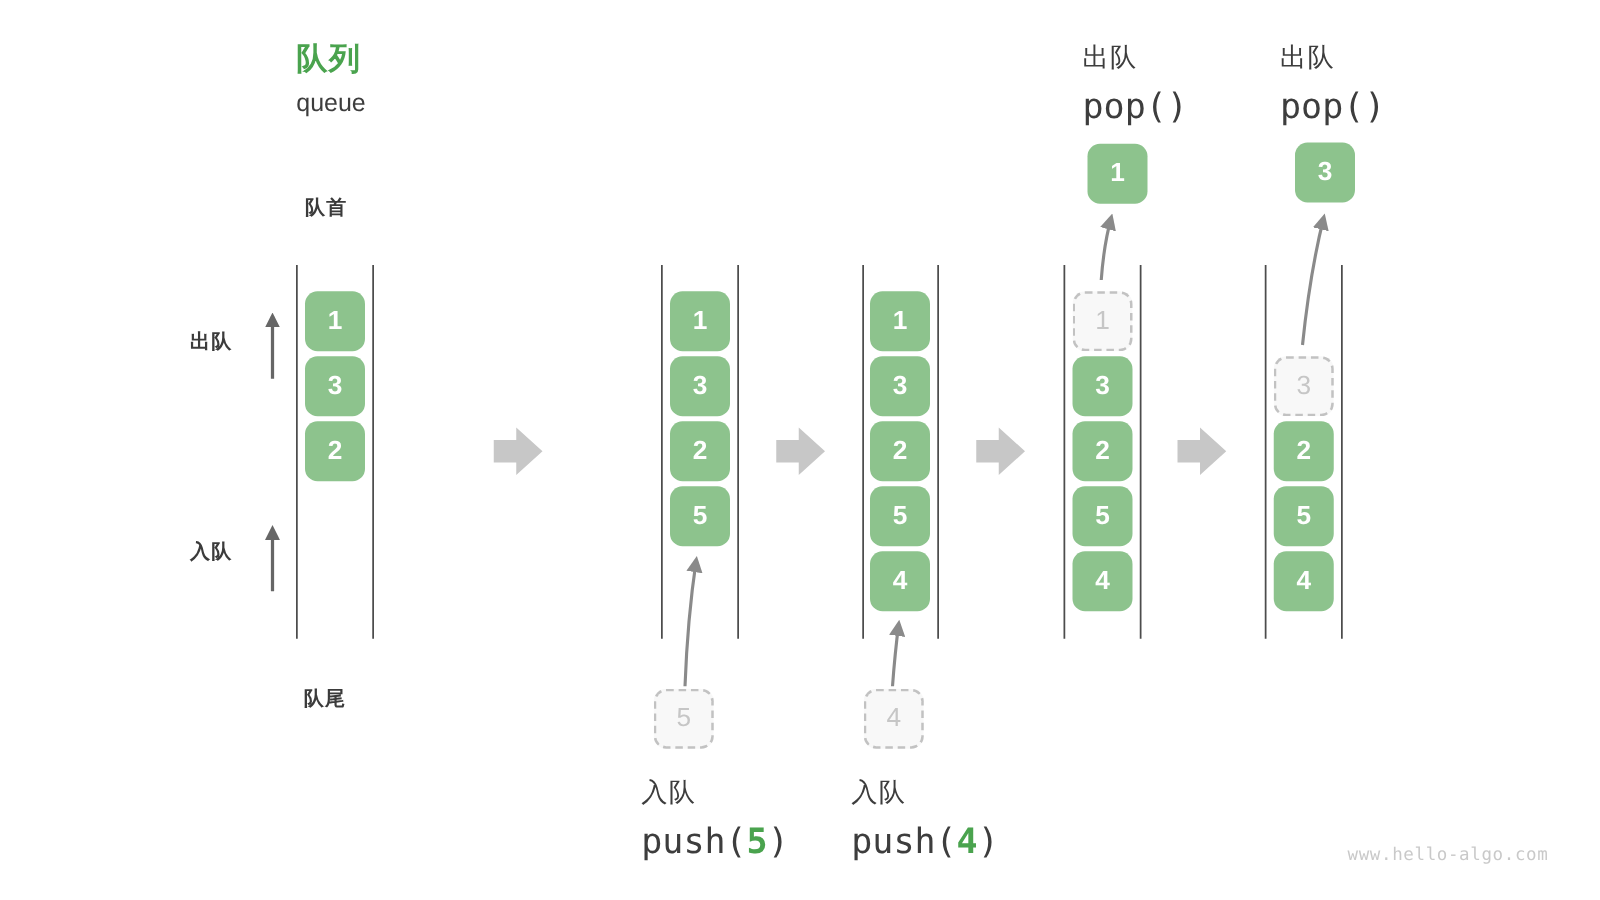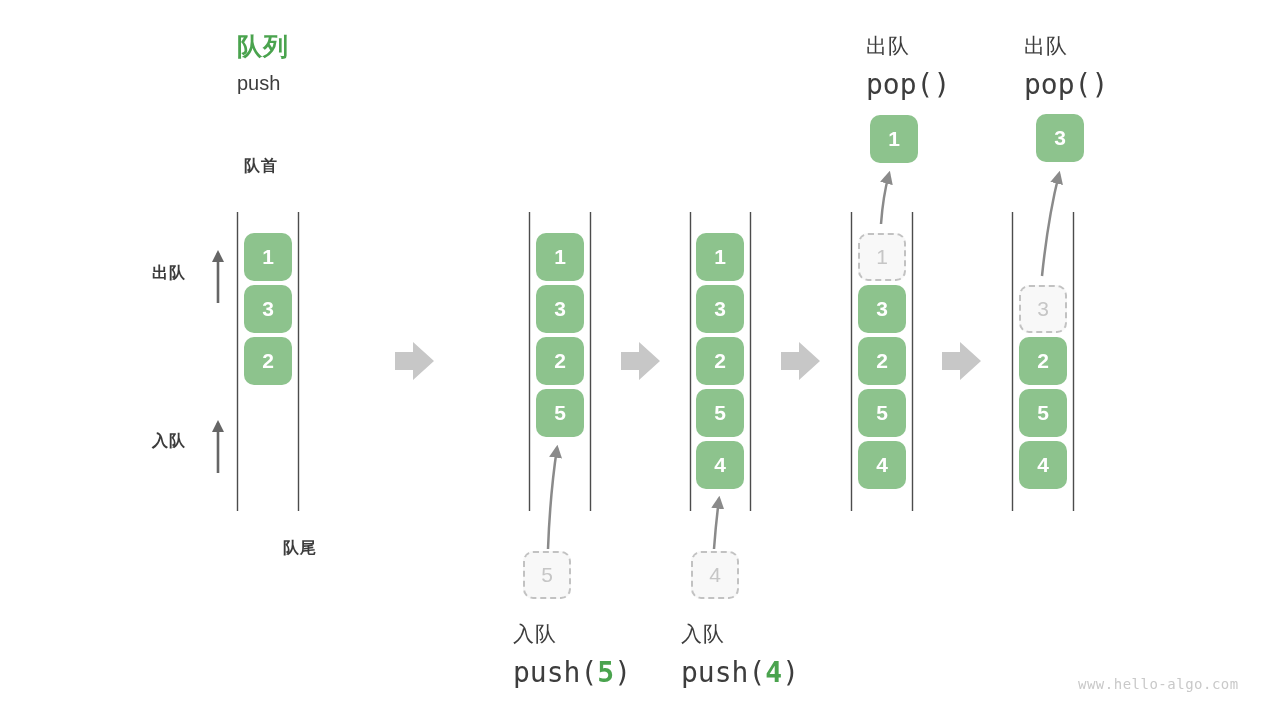--- a/index.html
+++ b/index.html
@@ -74,25 +74,25 @@
     <g stroke="#8a8a8a" stroke-width="2.5" fill="none">
       <path d="M548,549 Q550,495 557,448" marker-end="url(#ah-curve)"></path>
       <path d="M714,549 Q716,522 719,499" marker-end="url(#ah-curve)"></path>
       <path d="M881,224 Q883,196 889,174" marker-end="url(#ah-curve)"></path>
       <path d="M1042,276 Q1048,218 1059,174" marker-end="url(#ah-curve)"></path>
     </g>
   </svg>
 
   <div class="abs" style="left:237px;top:30px;">
     <div class="title-zh">队列</div>
-    <div class="title-en">push</div>
+    <div class="title-en">queue</div>
   </div>
 
   <div class="abs side-label" style="left:244px;top:156px;">队首</div>
-  <div class="abs side-label" style="left:243px;top:538px;margin-left:40px;">队尾</div>
+  <div class="abs side-label" style="left:243px;top:549px;">队尾</div>
   <div class="abs side-label" style="left:152px;top:263px;">出队</div>
   <div class="abs side-label" style="left:152px;top:431px;">入队</div>
 
   <div class="box green" style="left:244px;top:233px;">1</div>
   <div class="box green" style="left:244px;top:285px;">3</div>
   <div class="box green" style="left:244px;top:337px;">2</div>
 
   <div class="box green" style="left:536px;top:233px;">1</div>
   <div class="box green" style="left:536px;top:285px;">3</div>
   <div class="box green" style="left:536px;top:337px;">2</div>

